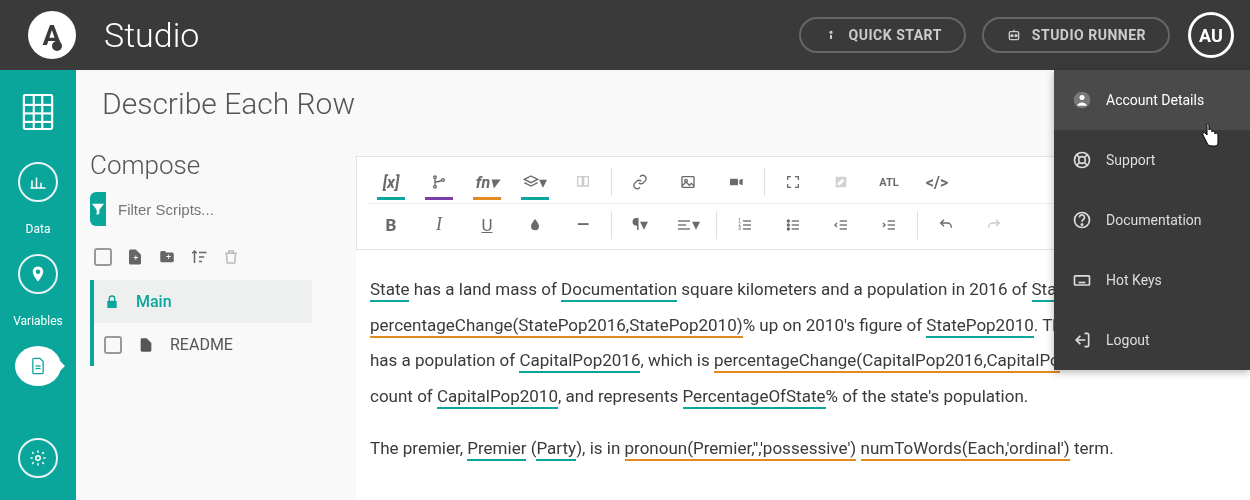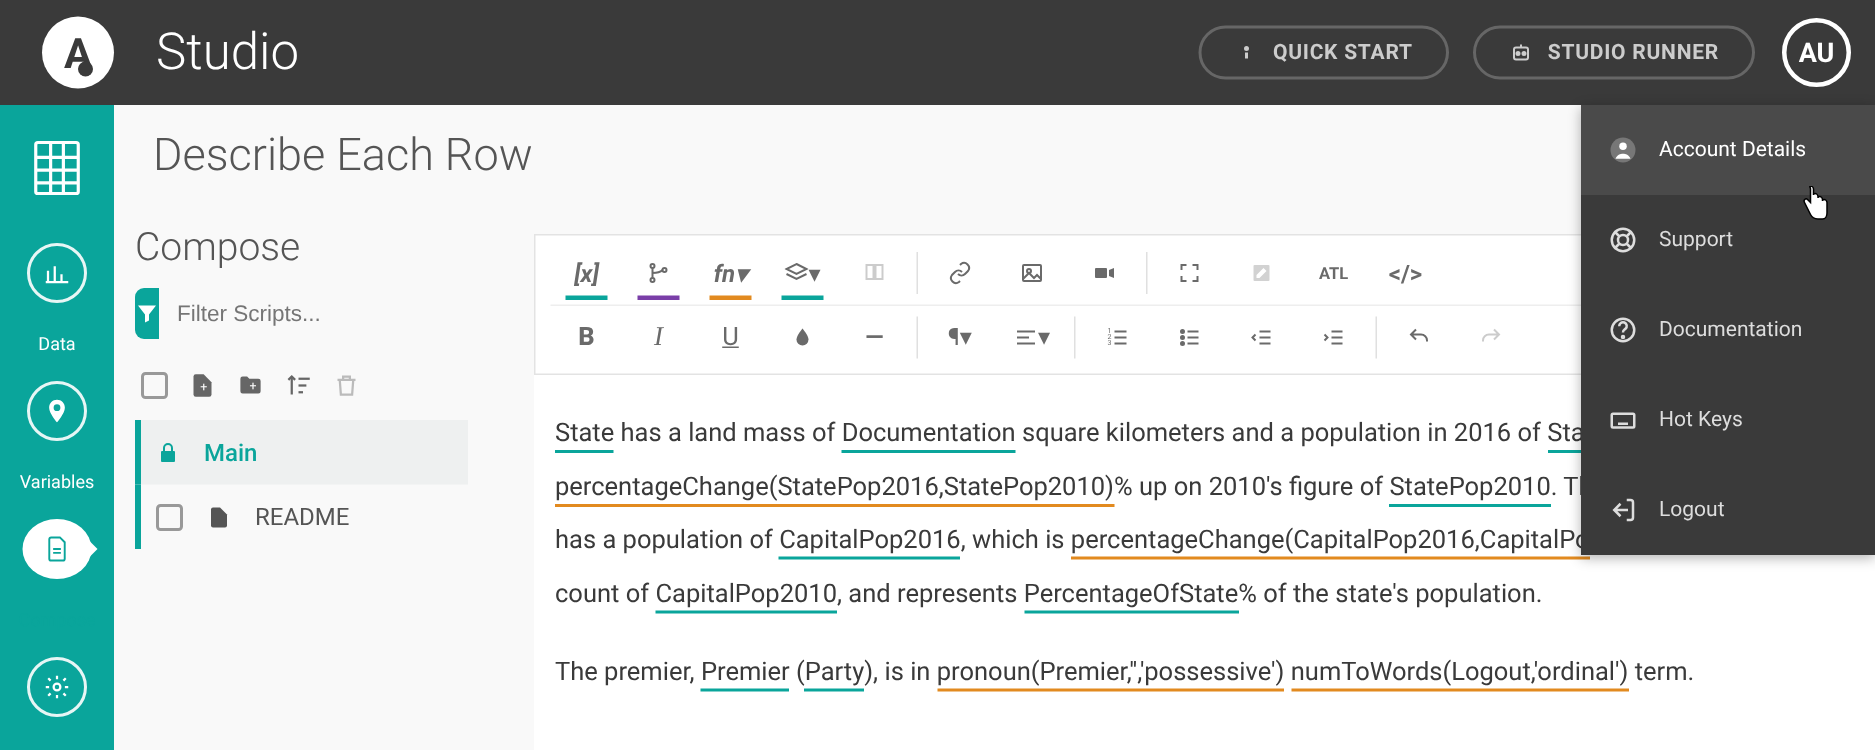--- a/index.html
+++ b/index.html
@@ -364,21 +364,21 @@
       <div>
         <span class="tok u-orange">percentageChange(StatePop2016,StatePop2010)</span><span>% up on 2010's figure of </span><span class="tok u-teal">StatePop2010</span><span>. Th</span>
       </div>
       <div>
         <span>has a population of </span><span class="tok u-teal">CapitalPop2016</span><span>, which is </span><span class="tok u-orange">percentageChange(CapitalPop2016,CapitalPo</span>
       </div>
       <div>
         <span>count of </span><span class="tok u-teal">CapitalPop2010</span><span>, and represents </span><span class="tok u-teal">PercentageOfState</span><span>% of the state's population.</span>
       </div>
       <div style="margin-top:16px">
-        <span>The premier, </span><span class="tok u-teal">Premier</span><span> (</span><span class="tok u-teal">Party</span><span>), is in </span><span class="tok u-orange">pronoun(Premier,'','possessive')</span><span> </span><span class="tok u-orange">numToWords(Logout,'ordinal')</span><span> term.</span>
+        <span>The premier, </span><span class="tok u-teal">Premier</span><span> (</span><span class="tok u-teal">Party</span><span>), is in </span><span class="tok u-orange">pronoun(Premier,'','possessive')</span><span> </span><span class="tok u-orange">numToWords(Each,'ordinal')</span><span> term.</span>
       </div>
     </div>
   </div>
 </div>
 
 <div class="dropdown">
   <div class="dd-item hover">
     <svg viewBox="0 0 24 24" fill="currentColor">
         <circle cx="12" cy="12" r="10" opacity="0.25"></circle>
         <circle cx="12" cy="9" r="3"></circle>

